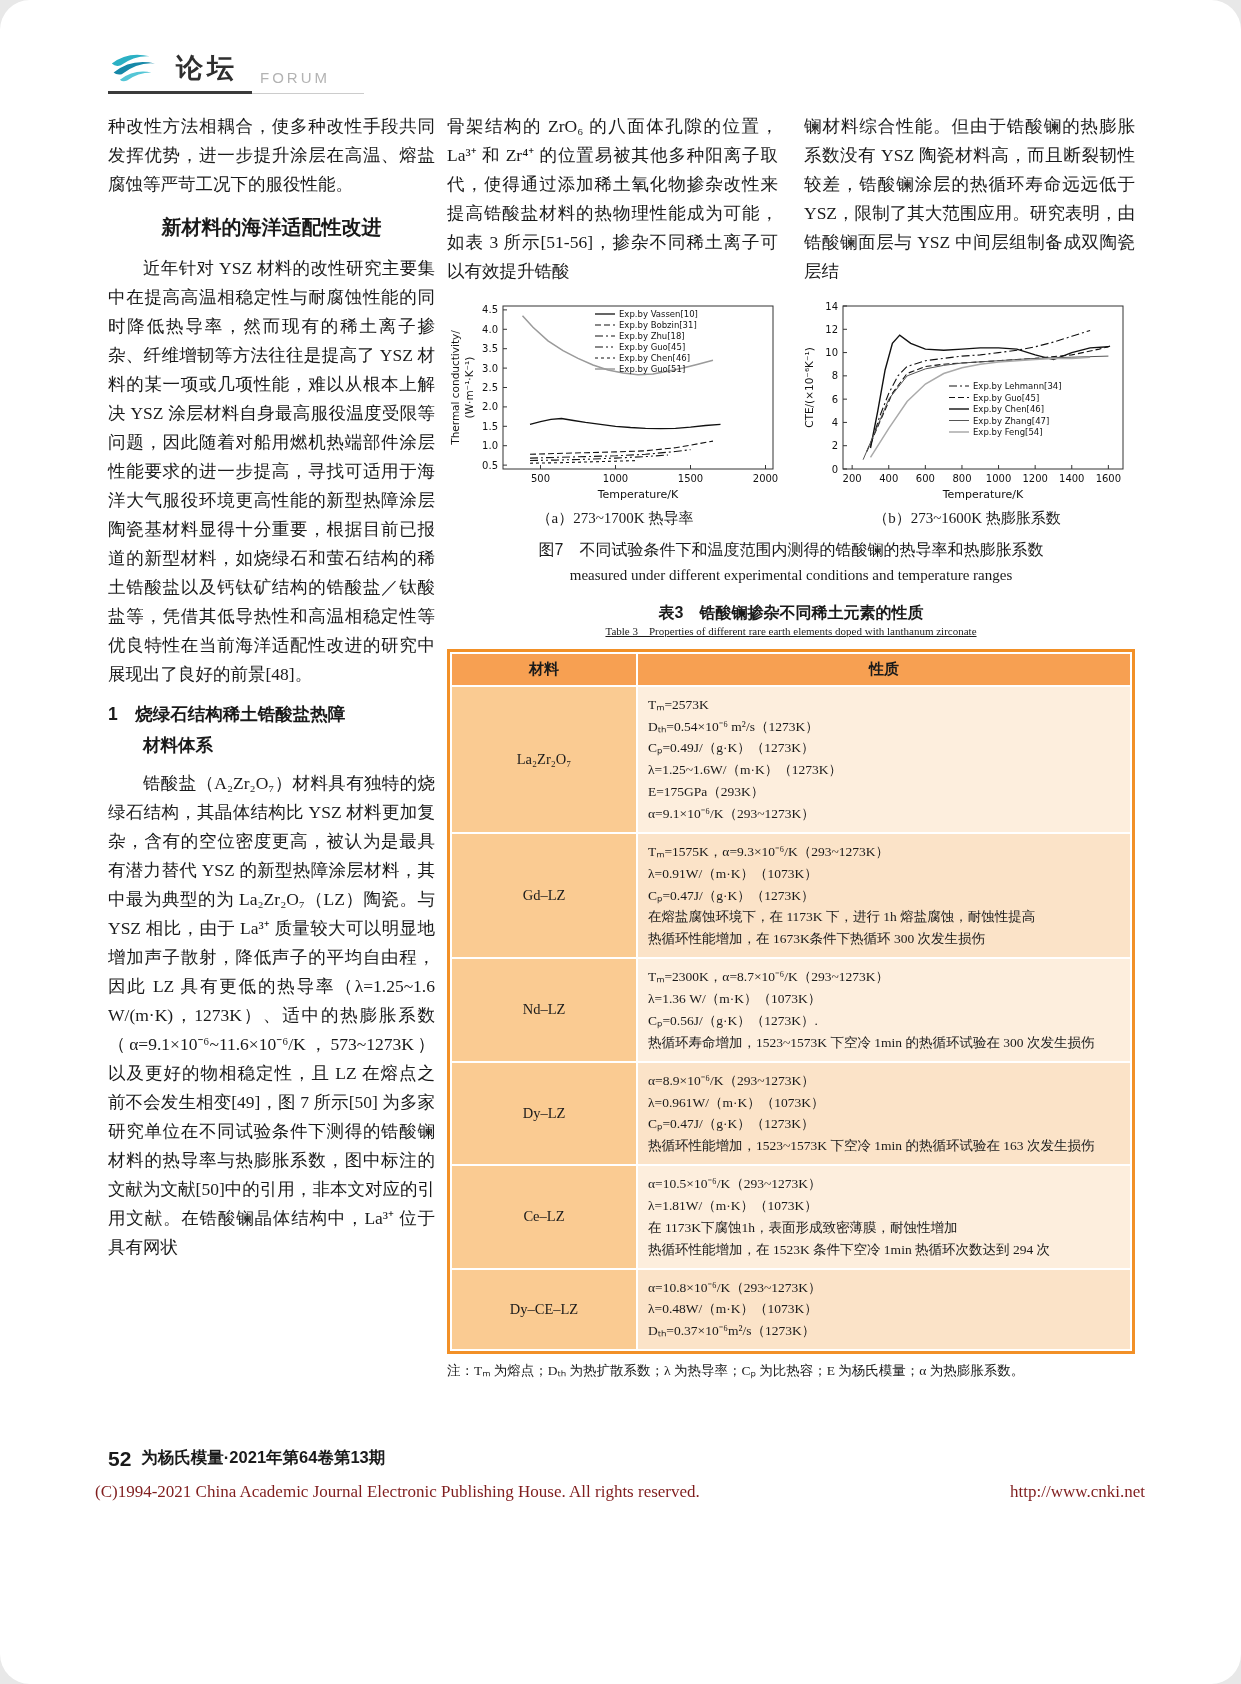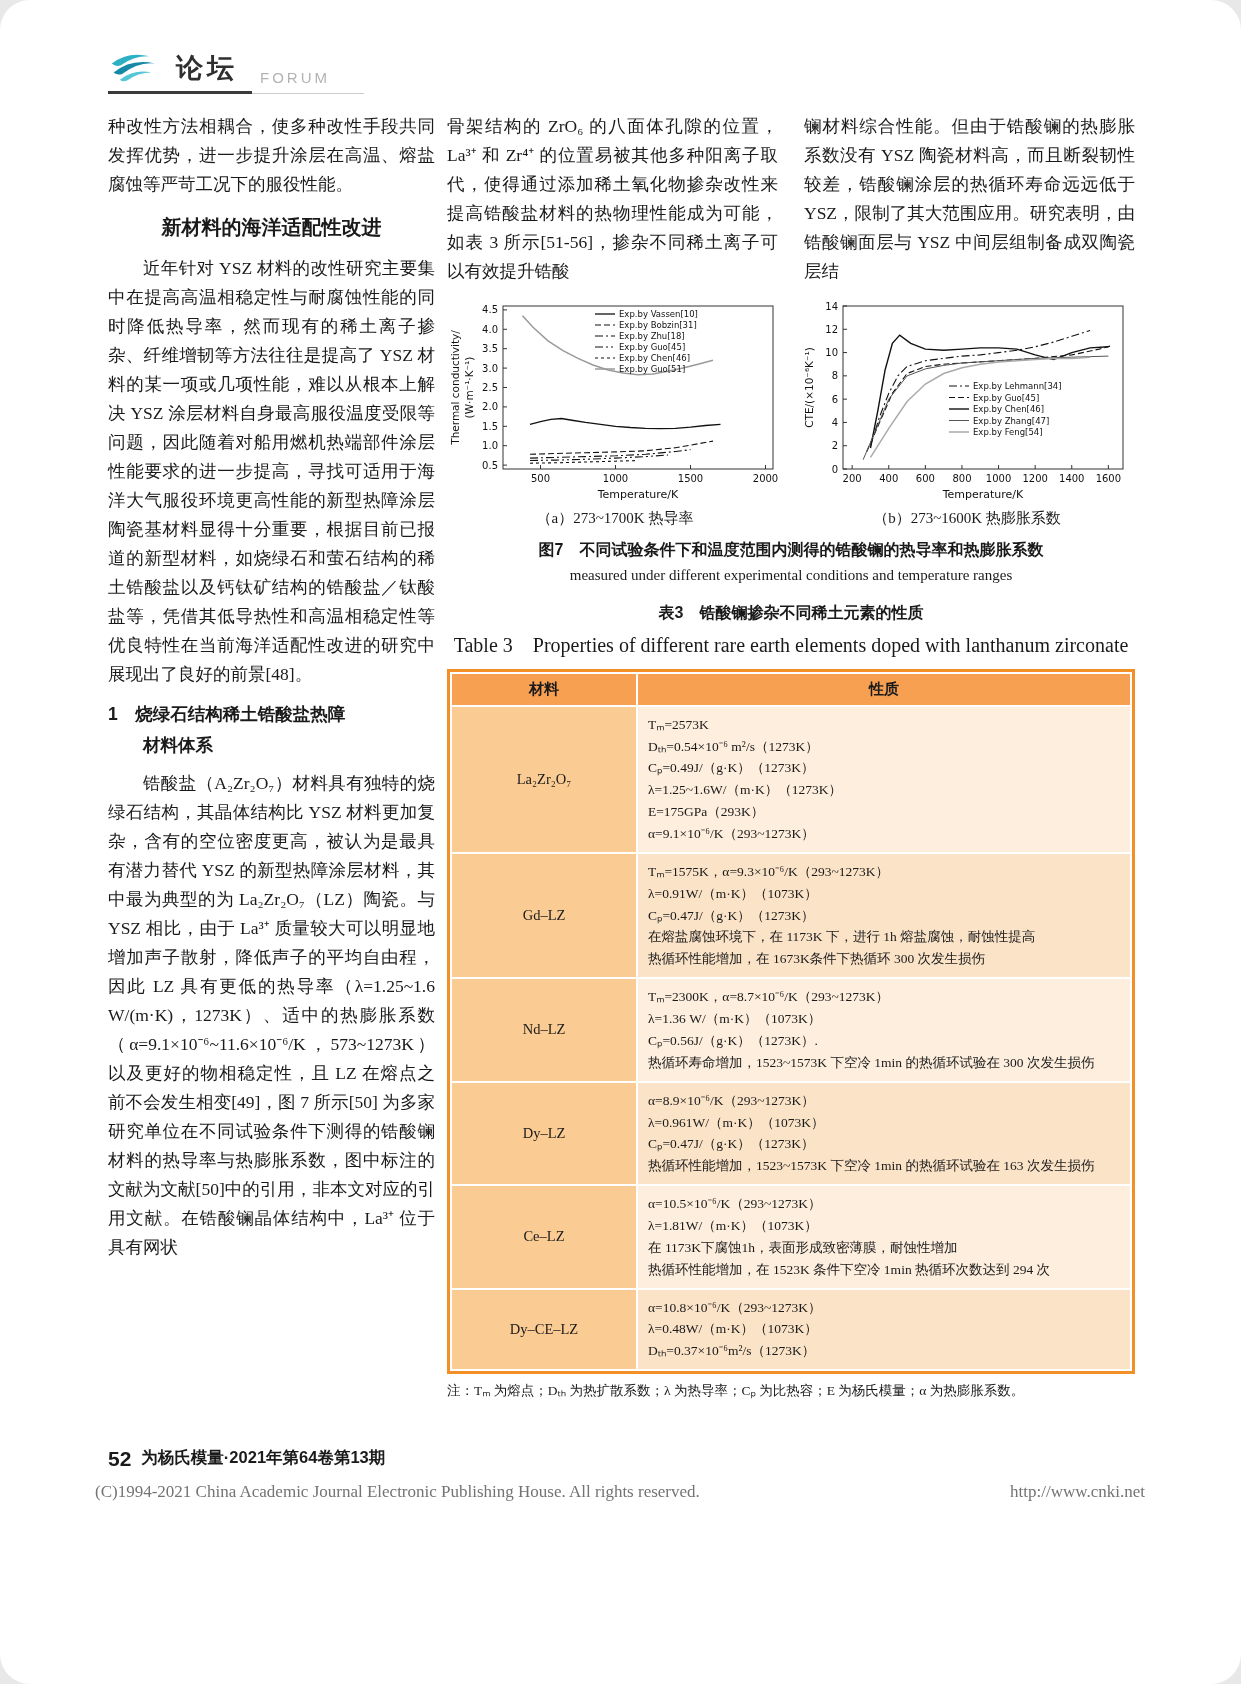--- a/index.html
+++ b/index.html
@@ -20,41 +20,41 @@
   .subhead{font-weight:bold;white-space:pre-line;margin:10px 0 8px 0;font-family:"Liberation Sans",sans-serif;font-size:17.5px;line-height:31px;}
   .rightregion{position:absolute;left:447px;top:112px;width:688px;}
   .topcols{display:flex;gap:26px;}
   .topcols .col{width:331px;font-size:17.5px;line-height:29px;text-align:justify;}
   
   .chartsrow{display:flex;justify-content:space-between;margin-top:12px;}
   .chartfig{margin:0;width:336px;}
   svg text{font-family:"DejaVu Sans",sans-serif;}
   .subcap{text-align:center;font-size:15px;margin-top:2px;}
   .figcap{margin-top:12px;text-align:center;}
-  .figcap .zh{font-weight:bold;font-size:16px;font-family:"Liberation Sans",sans-serif;}
+  .figcap .zh{font-weight:normal;font-size:16px;font-family:"Liberation Sans",sans-serif;}
   .figcap .en{font-size:15px;line-height:1.45;margin-top:4px;}
   
   .tabcap{margin-top:16px;text-align:center;}
   .tabcap .zh{font-weight:bold;font-size:16px;font-family:"Liberation Sans",sans-serif;}
-  .tabcap .en{font-size:20px;margin-top:8px;}
+  .tabcap .en{font-size:11px;margin-top:0;text-decoration:underline;}
   .tablewrap{margin-top:10px;border:3px solid #f29027;background:#ffffff;}
   table.props{border-collapse:separate;border-spacing:2px;width:100%;}
   table.props th{background:#f7a052;font-weight:bold;font-size:15px;padding:6px 4px;
                  font-family:"Liberation Sans",sans-serif;}
   td.mat{background:#facb92;text-align:center;vertical-align:middle;width:182px;font-size:14.5px;}
   td.pr{background:#fdeedd;font-size:13.5px;line-height:1.62;padding:7px 10px;white-space:pre-line;text-align:left;}
   tr.alt td.pr{background:#fbe3c8;}
   .note{margin-top:7px;font-size:13.5px;}
   
   .footer{position:absolute;left:108px;top:1447px;font-family:"Liberation Sans",sans-serif;font-weight:bold;
           display:flex;align-items:flex-start;gap:10px;}
   .footer .num{font-size:21px;}
   .footer .jr{font-size:16.5px;}
   .watermark{position:absolute;left:95px;top:1482px;width:1050px;display:flex;justify-content:space-between;
-             color:#737373;font-size:17px;}
+             color:#7f1d1d;font-size:17px;}
 </style>
 </head>
 <body>
 
 <div class="page">
 
   <div class="masthead">
     <div class="brand">
       <svg class="logo" viewBox="0 0 60 40" aria-hidden="true">
         <path d="M2 15 Q20 1 44 7 Q27 6 12 17 Q6 19 2 15 Z" fill="#2bb0c4"></path>

